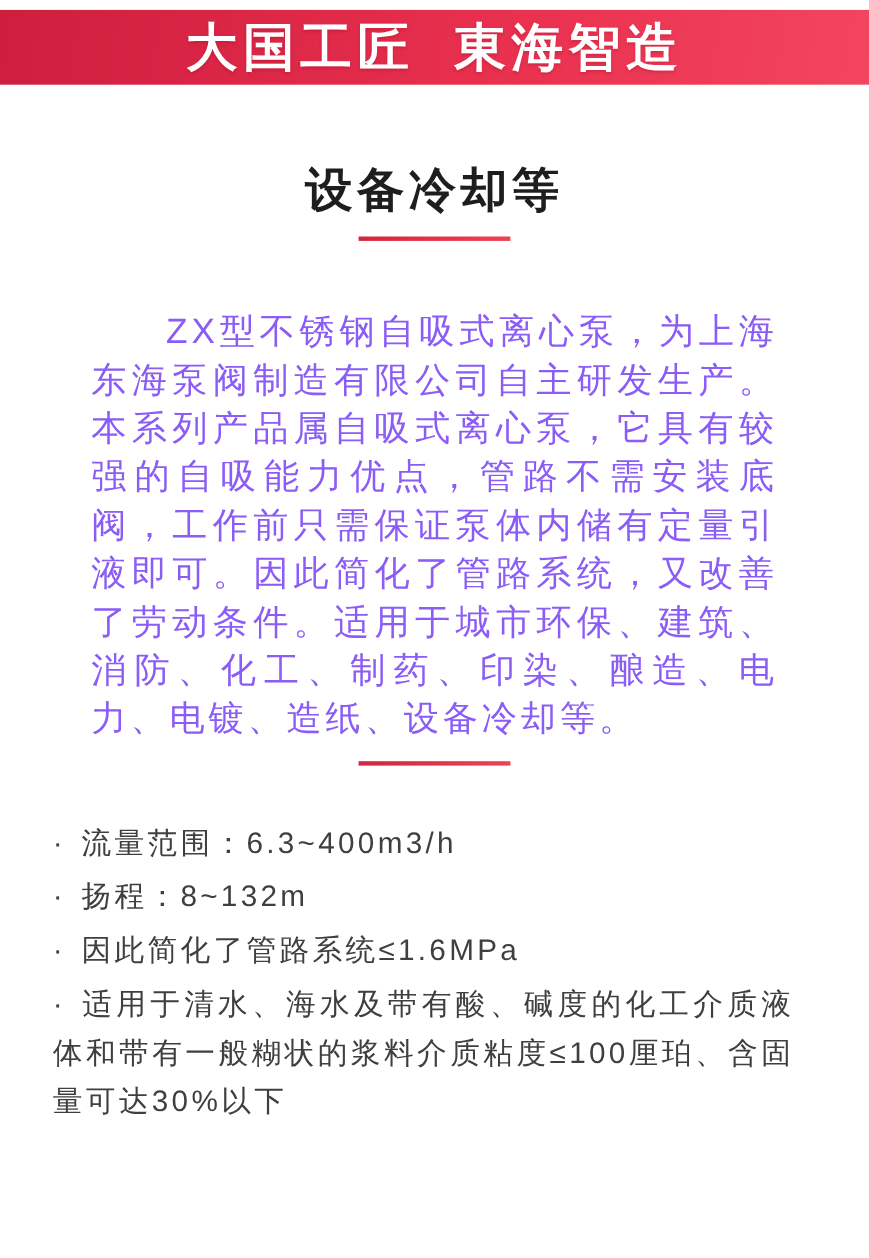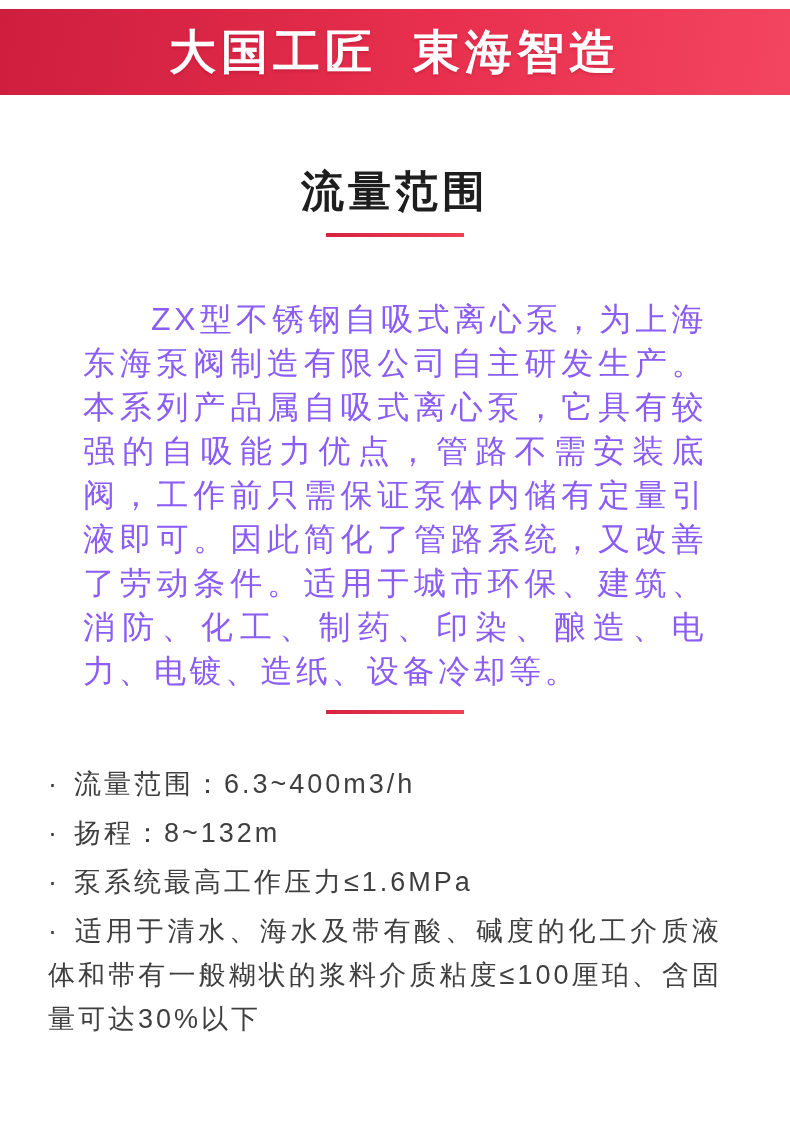--- a/index.html
+++ b/index.html
@@ -10,21 +10,21 @@
   }
   body {
     height: 1144px;
     overflow: hidden;
   }
   .page { width: 790px; height: 1144px; background: #ffffff; }
 
   
   .banner {
     margin-top: 9px;
-    height: 86px;
+    height: 68px;
     background: linear-gradient(100deg, #ce1e3e 0%, #e82f4e 55%, #f34560 100%);
     display: flex;
     align-items: center;
     justify-content: center;
   }
   .banner-text {
     font-size: 47px;
     font-weight: 700;
     color: #ffffff;
     letter-spacing: 5px;
@@ -82,37 +82,37 @@
 </head>
 <body>
 
 <div class="page">
 
   <div class="banner">
     <span class="banner-text">大国工匠  東海智造</span>
   </div>
 
   <section>
-    <h2 class="section-title ov-title">流量范围</h2>
+    <h2 class="section-title ov-title">设备冷却等</h2>
     <div class="title-underline"></div>
     <p class="para">ZX型不锈钢自吸式离心泵，为上海东海泵阀制造有限公司自主研发生产。本系列产品属自吸式离心泵，它具有较强的自吸能力优点，管路不需安装底阀，工作前只需保证泵体内储有定量引液即可。因此简化了管路系统，又改善了劳动条件。适用于城市环保、建筑、消防、化工、制药、印染、酿造、电力、电镀、造纸、设备冷却等。</p>
   </section>
 
   <section>
     <div class="title-underline"></div>
 
     <ul class="bullets">
       <li>
         <span class="bullet-dot">·</span><span>流量范围：6.3~400m3/h</span>
       </li>
       <li>
         <span class="bullet-dot">·</span><span>扬程：8~132m</span>
       </li>
       <li>
-        <span class="bullet-dot">·</span><span>泵系统最高工作压力≤1.6MPa</span>
+        <span class="bullet-dot">·</span><span>因此简化了管路系统≤1.6MPa</span>
       </li>
       <li>
         <span class="bullet-dot">·</span><span>适用于清水、海水及带有酸、碱度的化工介质液体和带有一般糊状的浆料介质粘度≤100厘珀、含固量可达30%以下</span>
       </li>
     </ul>
   </section>
 
 </div>
 
 </body></html>

